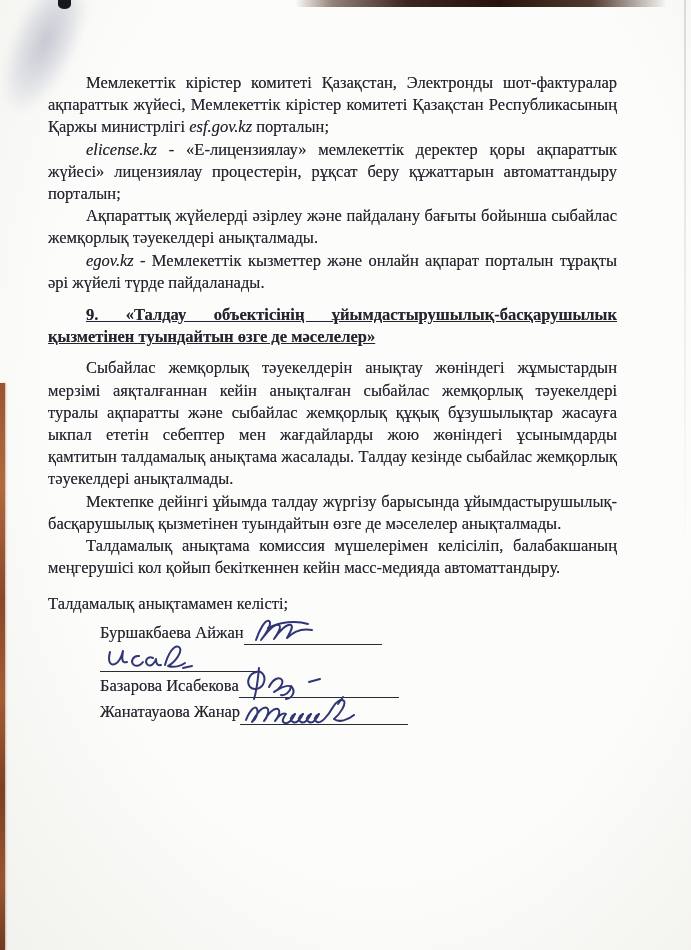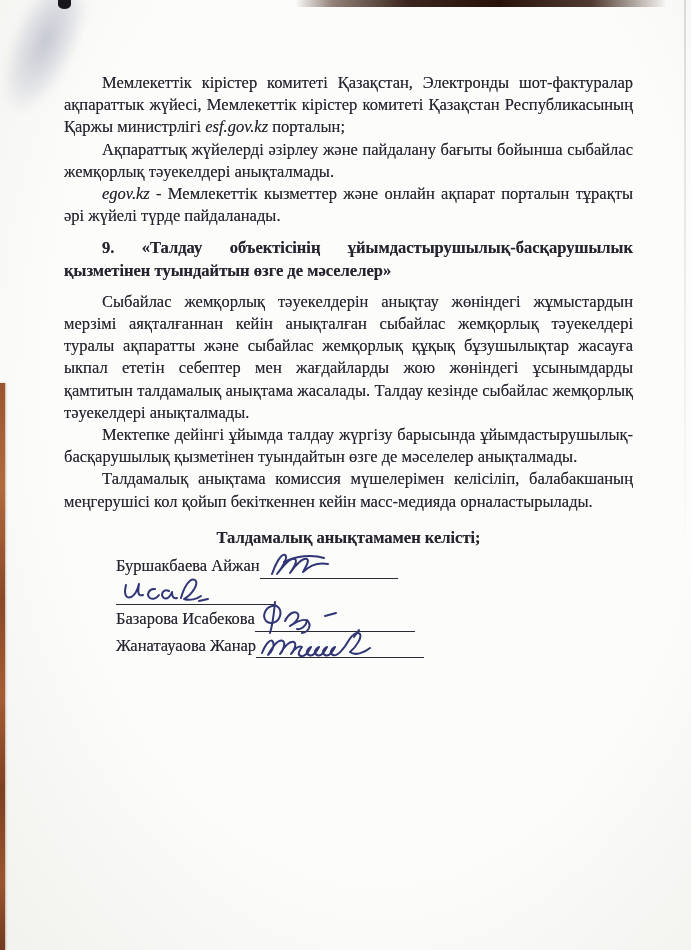--- a/index.html
+++ b/index.html
@@ -41,31 +41,31 @@
       #9a5530 0%, #b26a3d 18%, #8a4828 38%, #a55d33 55%,
       #7c4023 72%, #9a5530 88%, #6f3a1f 100%);
     box-shadow:1px 0 2px rgba(120,70,40,0.35);
   }
   .right-line {
     position:absolute; right:5px; top:0; width:2px; height:560px;
     background:linear-gradient(to bottom, rgba(160,160,172,0.35), rgba(160,160,172,0));
   }
   
   .content {
-    position:absolute; left:64px; top:72px; width:569px;
+    position:absolute; left:48px; top:72px; width:569px;
     font-size:16.5px; line-height:22.2px;
     text-align:justify;
     text-shadow:0 0 0.45px rgba(30,30,46,0.55);
   }
   .content p { margin:0; text-indent:38px; }
   .content p i { font-style:italic; }
-  .heading { font-weight:bold; margin-top:10px !important; margin-bottom:9px !important; }
+  .heading { font-weight:bold; margin-top:10px !important; margin-bottom:9px !important;text-decoration:underline; }
   .agree-heading {
-    font-weight:bold; text-indent:0 !important; margin-top:14px !important;
-    text-align:center;
+    font-weight:normal; text-indent:0 !important; margin-top:14px !important;
+    text-align:left;
   }
   
   .sig-rows { margin-top:3px; }
   .sig-row {
     position:relative;
     margin-left:52px;
     height:26.5px;
     display:flex; align-items:flex-end;
     text-align:left;
   }
@@ -92,30 +92,31 @@
   <div class="corner-smudge"></div>
   <div class="top-dot"></div>
   <div class="top-band"></div>
   <div class="left-strip"></div>
   <div class="right-line"></div>
 
   <div class="content">
 
     <p><span>Мемлекеттік кірістер комитеті Қазақстан, Электронды шот-фактуралар ақпараттык жүйесі, Мемлекеттік кірістер комитеті Қазақстан Республикасының Қаржы министрлігі </span><i>esf.gov.kz</i><span> порталын;</span></p>
 
+    <p><i>elicense.kz</i><span> - «Е-лицензиялау» мемлекеттік деректер қоры ақпараттык жүйесі» лицензиялау процестерін, рұқсат беру құжаттарын автоматтандыру порталын;</span></p>
 
     <p>Ақпараттық жүйелерді әзірлеу және пайдалану бағыты бойынша сыбайлас жемқорлық тәуекелдері анықталмады.</p>
 
     <p><i>egov.kz</i><span> - Мемлекеттік кызметтер және онлайн ақпарат порталын тұрақты әрі жүйелі түрде пайдаланады.</span></p>
 
     <p class="heading">9. «Талдау объектісінің ұйымдастырушылық-басқарушылык қызметінен туындайтын өзге де мәселелер»</p>
 
     <p>Сыбайлас жемқорлық тәуекелдерін анықтау жөніндегі жұмыстардын мерзімі аяқталғаннан кейін анықталған сыбайлас жемқорлық тәуекелдері туралы ақпаратты және сыбайлас жемқорлық құқық бұзушылықтар жасауға ыкпал ететін себептер мен жағдайларды жою жөніндегі ұсынымдарды қамтитын талдамалық анықтама жасалады. Талдау кезінде сыбайлас жемқорлық тәуекелдері анықталмады.</p>
     <p>Мектепке дейінгі ұйымда талдау жүргізу барысында ұйымдастырушылық-басқарушылық қызметінен туындайтын өзге де мәселелер анықталмады.</p>
-    <p>Талдамалық анықтама комиссия мүшелерімен келісіліп, балабакшаның меңгерушісі кол қойып бекіткеннен кейін масс-медияда орналастырылады.</p>
+    <p>Талдамалық анықтама комиссия мүшелерімен келісіліп, балабакшаның меңгерушісі кол қойып бекіткеннен кейін масс-медияда автоматтандыру.</p>
 
     <p class="agree-heading">Талдамалық анықтамамен келісті;</p>
 
     <div class="sig-rows">
 
       <div class="sig-row">
         <span class="sig-name">Буршакбаева Айжан</span>
           <span class="sig-line" style="width:138px">
           <svg class="sig-ink" style="left:6px; bottom:-3px;" width="72" height="32" viewBox="0 0 72 32">
             <path d="M6,25 C9,16 15,4 19,6 C23,8 15,20 11,25 C17,17 25,8 29,10 C32,12 27,20 24,24 C29,17 37,8 41,10 C44,12 39,19 37,23 C43,17 52,13 62,15"></path>

